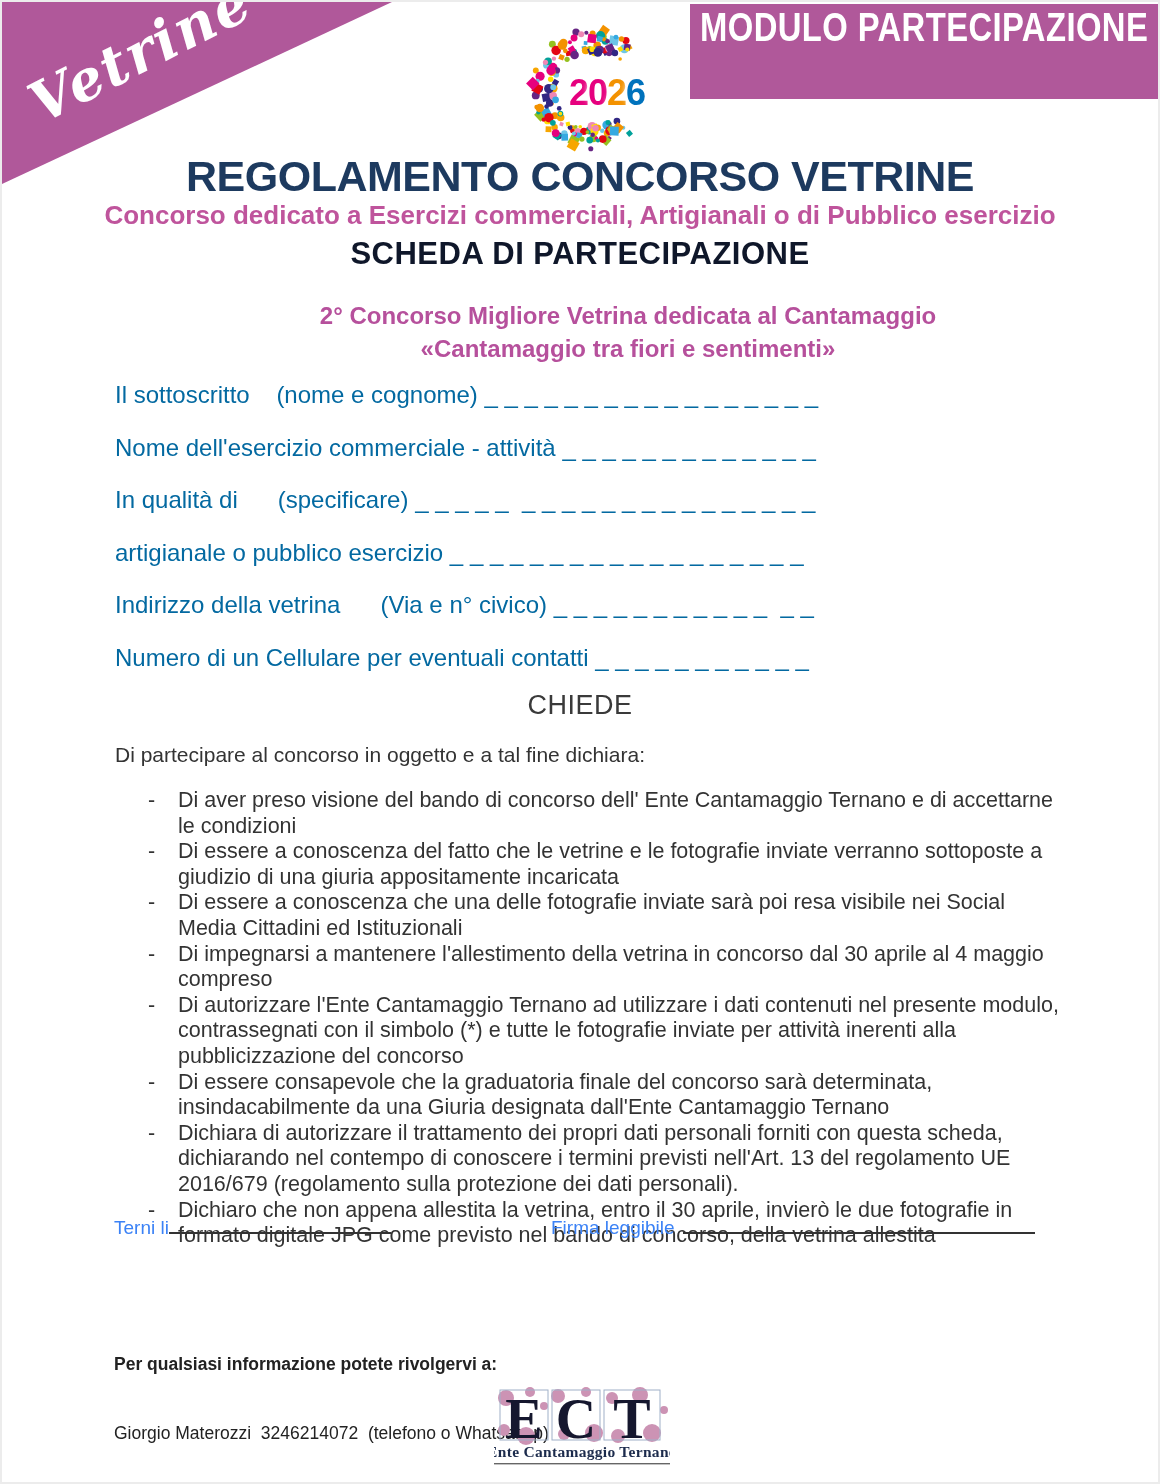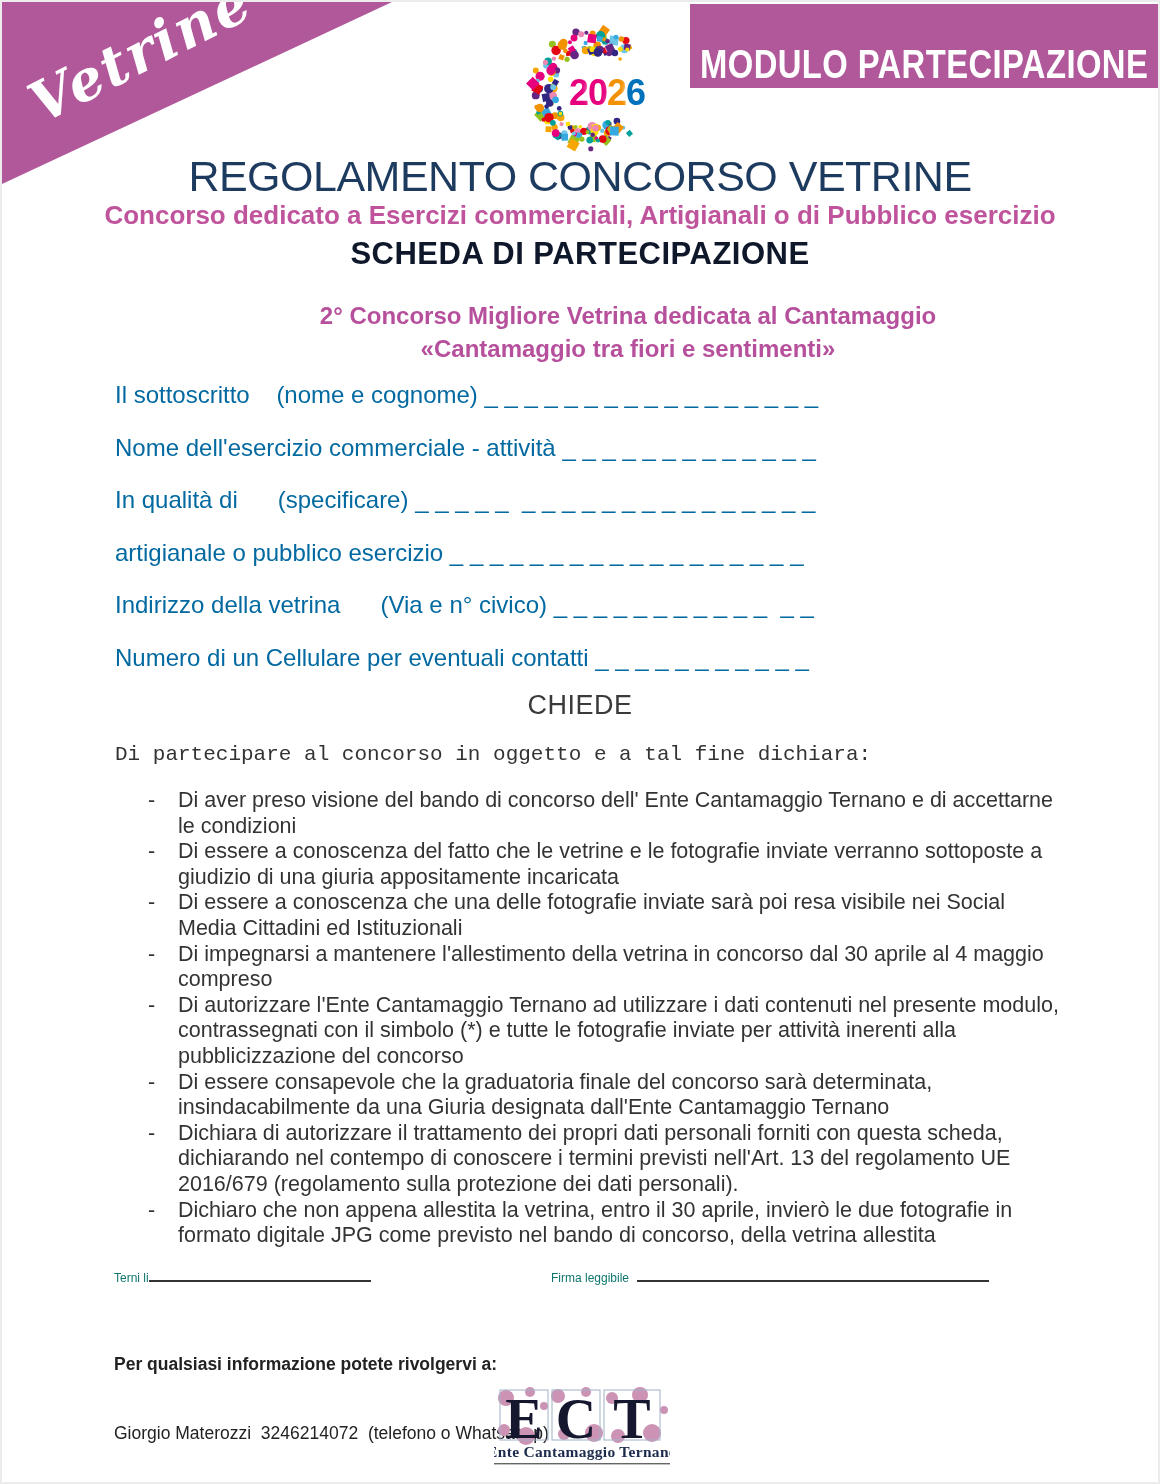--- a/index.html
+++ b/index.html
@@ -14,41 +14,41 @@
     background:#b0589a; clip-path:polygon(0 0, 100% 0, 0 100%);
   }
   .vetrine-script {
     position:absolute; left:32px; top:64px;
     font-family:"DejaVu Serif", serif; font-style:italic; font-weight:bold;
     font-size:56px; color:#ffffff; transform:rotate(-27deg);
     transform-origin:15px 60%; letter-spacing:2px; white-space:nowrap;
   }
   
   .top-banner {
-    position:absolute; left:688px; top:2px; width:468px; height:84px;
-    background:#b0589a; display:flex; align-items:flex-end; justify-content:center;
+    position:absolute; left:688px; top:2px; width:468px; height:95px;
+    background:#b0589a; display:flex; align-items:flex-start; justify-content:center;
   }
   .top-banner span {
     color:#fff; font-weight:bold; font-size:41px; white-space:nowrap;
     transform:scaleX(0.8); letter-spacing:0.5px;
   }
   
   .logo-c { position:absolute; left:524px; top:14px; width:140px; height:146px; }
   .logo-year {
     position:absolute; left:567px; top:70px; font-size:36px; font-weight:bold;
     letter-spacing:-1px; white-space:nowrap;
     text-shadow:0 0 4px #fff, 0 0 6px #fff, 0 0 8px #fff, 1px 1px 2px #fff, -1px -1px 2px #fff;
   }
   .digit-pink   { color:#e6007e; }
   .digit-orange { color:#f39200; }
   .digit-blue   { color:#0072bc; }
 
   .doc-title {
     position:absolute; top:150px; left:0; width:100%; text-align:center;
-    font-size:43px; font-weight:normal; color:#1d3a5f; letter-spacing:-0.5px;
+    font-size:43px; font-weight:bold; color:#1d3a5f; letter-spacing:-0.5px;
   }
   .doc-subtitle {
     position:absolute; top:198px; left:0; width:100%; text-align:center;
     font-size:26px; font-weight:bold; color:#bf549c;
   }
   .section-title {
     position:absolute; top:234px; left:0; width:100%; text-align:center;
     font-size:31px; font-weight:bold; color:#0f172a; letter-spacing:0.5px;
   }
   .contest-block {
@@ -58,26 +58,26 @@
   
   .form-rows { position:absolute; left:113px; top:381px; width:960px; }
   .form-row {
     font-size:24px; color:#0369a1; white-space:pre; line-height:24px;
     margin-bottom:28.5px;
   }
   .chiede {
     position:absolute; top:688px; left:0; width:100%; text-align:center;
     font-size:27px; font-weight:normal; color:#3a3a3a; letter-spacing:0.5px;
   }
-  .intro { position:absolute; left:113px; top:741px; font-size:21px; color:#333;font-family:Liberation Mono, monospace; }
+  .intro { position:absolute; left:113px; top:741px; font-size:21px; color:#333; }
   .decl-list { position:absolute; left:146px; top:786px; width:912px; margin:0; padding:0; list-style:none; }
   .decl-list li { display:flex; font-size:21.5px; line-height:25.6px; color:#333; }
   .decl-list .dash { flex:0 0 30px; }
   
-  .footer-row { position:absolute; left:112px; top:1262px; width:936px; font-size:12px; color:#0f766e; }
+  .footer-row { position:absolute; left:112px; top:1214px; width:936px; font-size:19px; color:#3b82f6; }
   .sig-line { display:inline-block; border-bottom:2px solid #333; height:16px; vertical-align:baseline; }
   .terni-line { width:222px; }
   .firma-wrap { position:absolute; left:437px; top:0; }
   .firma-line { width:352px; margin-left:8px; }
   .contact { position:absolute; left:112px; top:1305px; font-size:17.5px; color:#222; line-height:23px; white-space:pre; }
   .contact .bold { font-weight:bold; }
   .ect-logo { position:absolute; left:492px; top:1384px; width:176px; height:82px; }
 </style>
 </head>
 <body>

